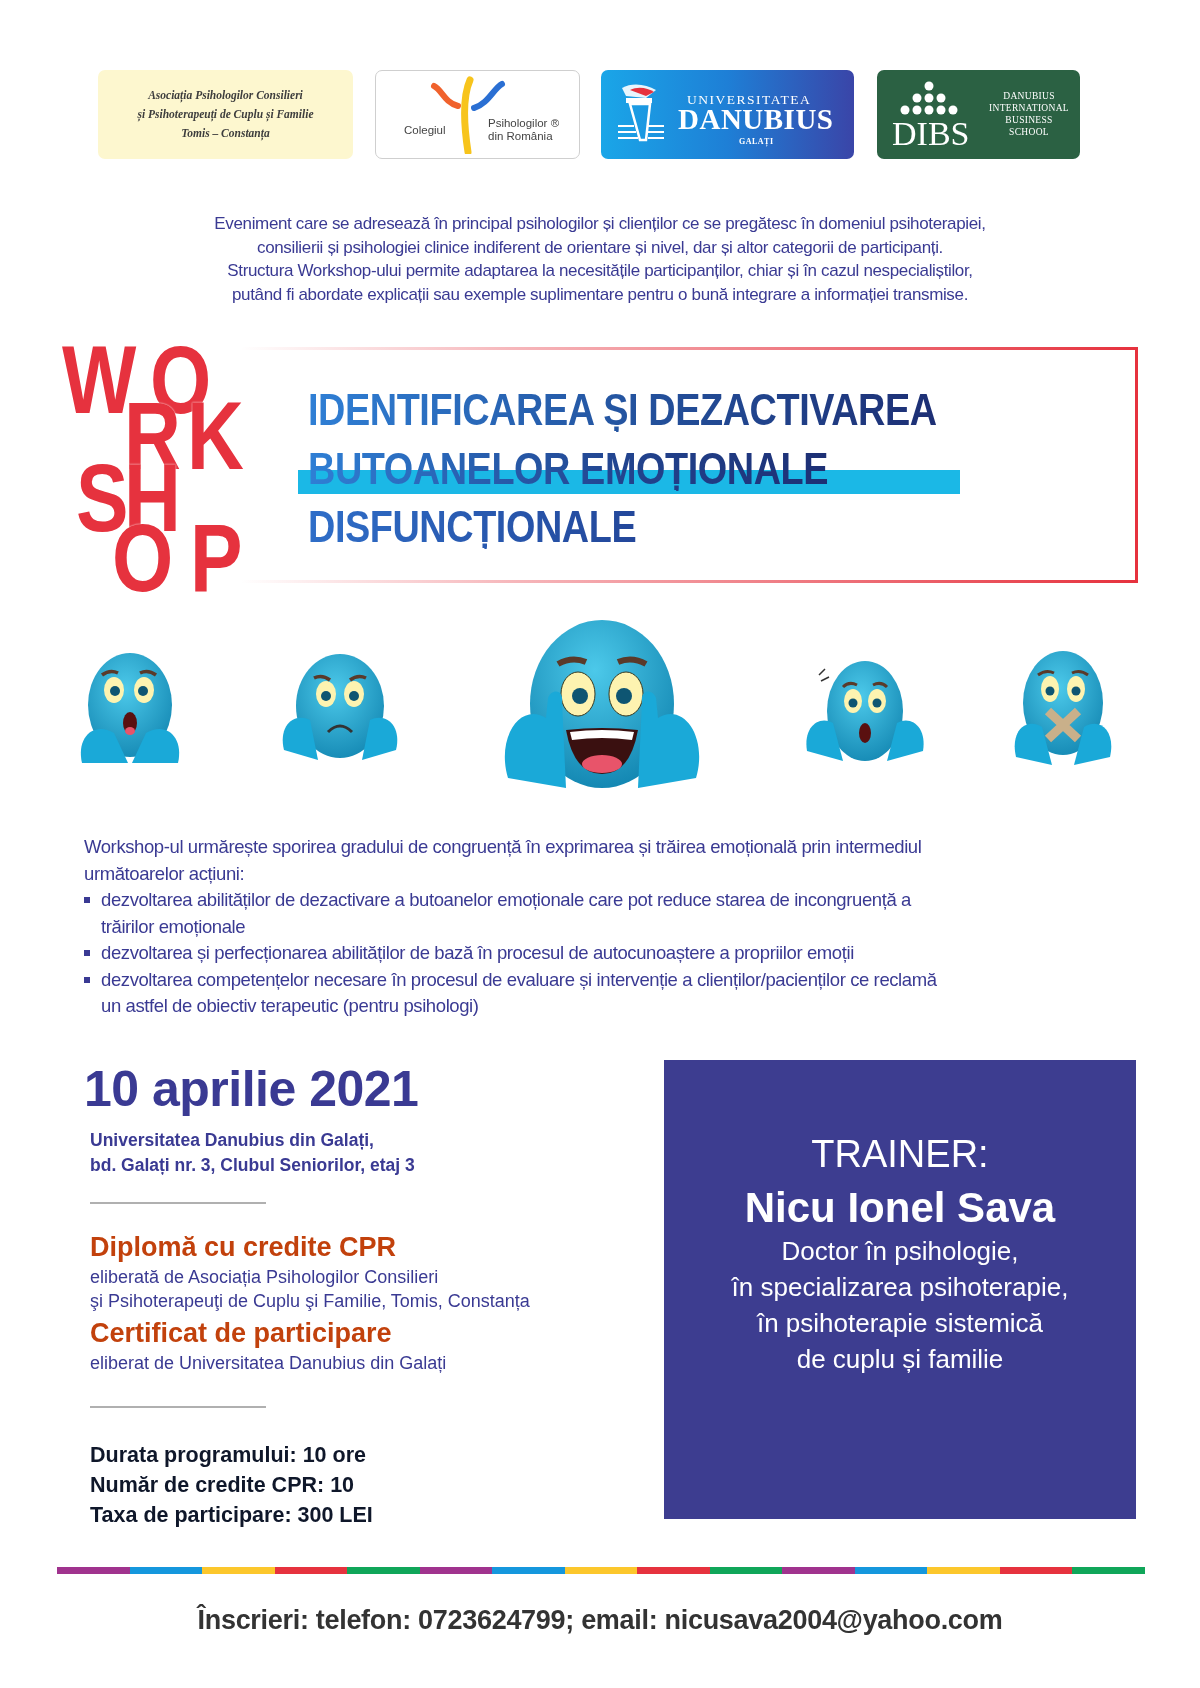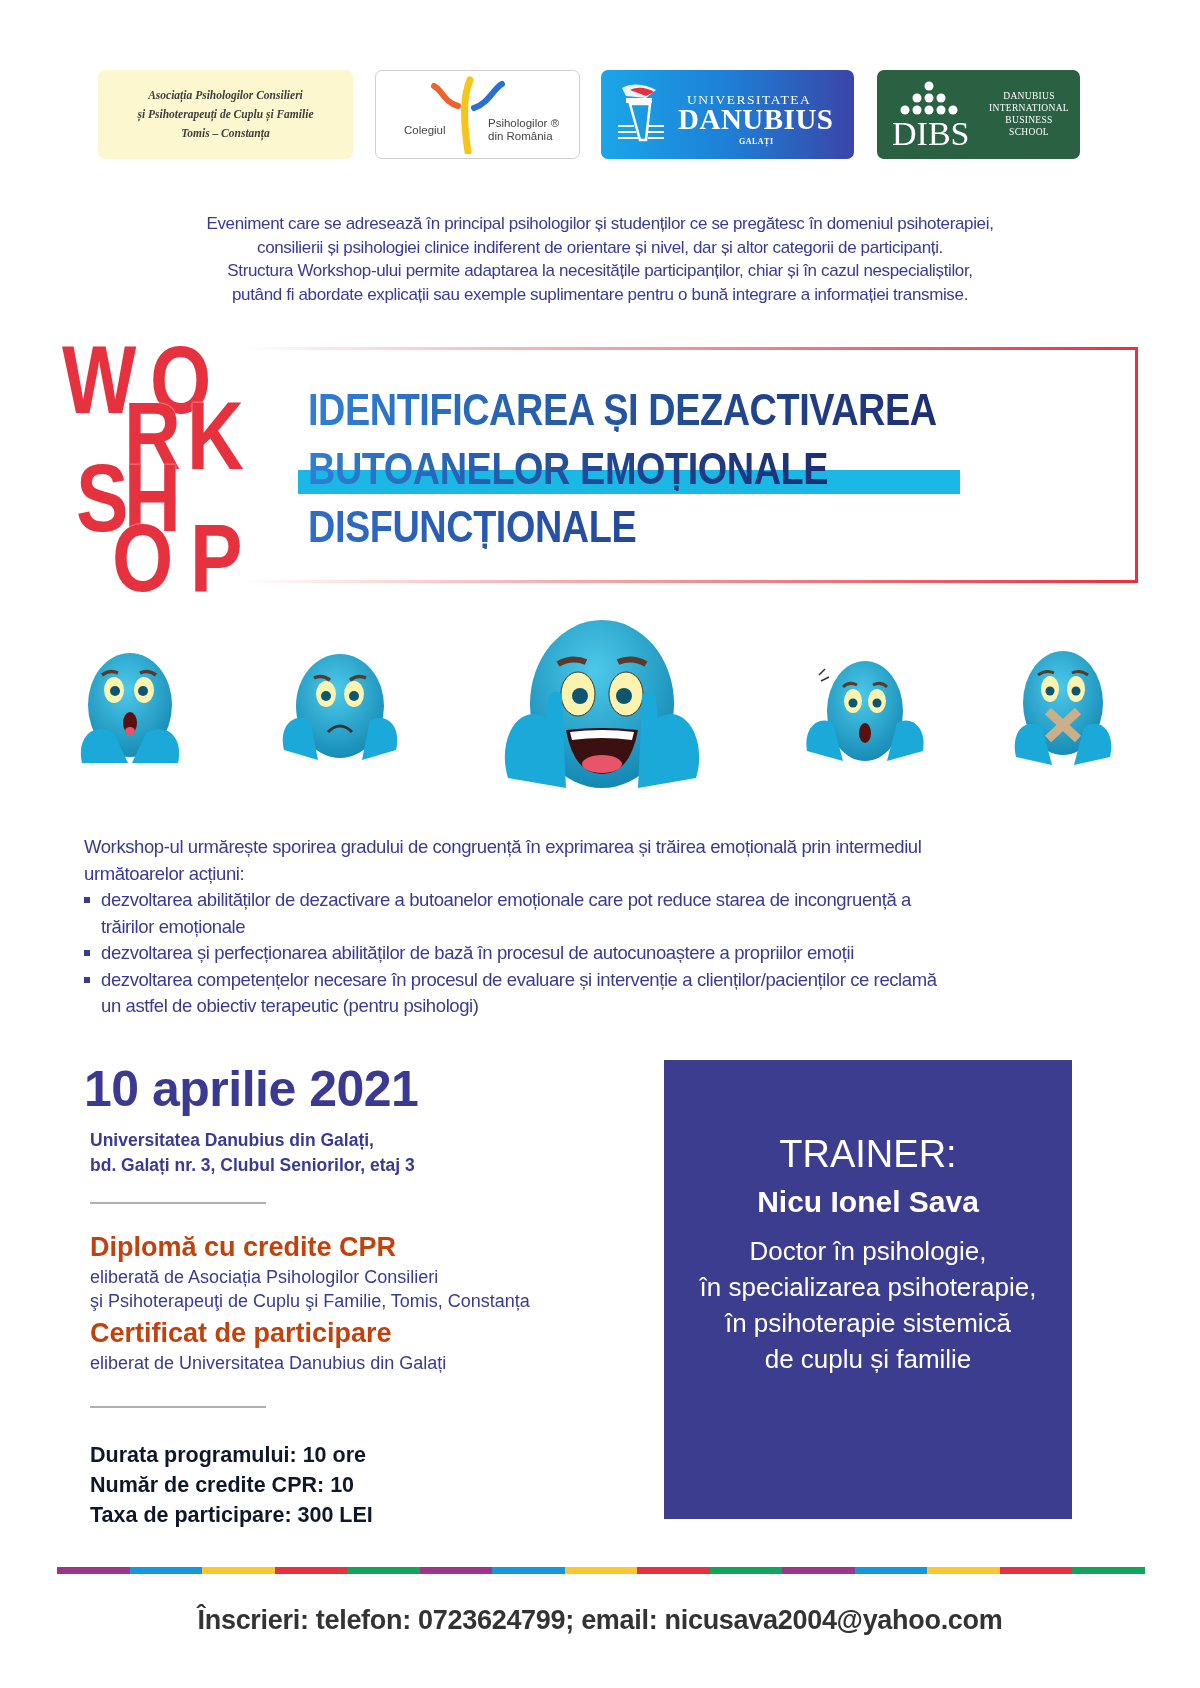--- a/index.html
+++ b/index.html
@@ -51,23 +51,23 @@
 
   
   .date { position: absolute; left: 84px; top: 1064px; font-weight: bold; font-size: 50px; line-height: 1; color: #3a3a93; letter-spacing: -0.5px; }
   .venue { position: absolute; left: 90px; top: 1128px; font-weight: bold; font-size: 17.5px; line-height: 25px; color: #3a3a93; }
   .sep { position: absolute; left: 90px; width: 176px; height: 2px; background: #b0b0b0; }
   .cred-h { position: absolute; left: 90px; font-weight: bold; font-size: 27px; line-height: 1; color: #c2410c; }
   .cred-s { position: absolute; left: 90px; font-size: 18px; line-height: 24px; color: #3a3a93; }
   .facts { position: absolute; left: 90px; top: 1440px; font-weight: bold; font-size: 21.5px; line-height: 30px; color: #0f172a; }
 
   
-  .trainer { position: absolute; left: 664px; top: 1060px; width: 408px; height: 459px; background: #3d3d90; color: #ffffff; text-align: center; }
+  .trainer { position: absolute; left: 664px; top: 1060px; width: 472px; height: 459px; background: #3d3d90; color: #ffffff; text-align: center; }
   .trainer .lbl { position: absolute; left: 0; right: 0; top: 75px; font-size: 38px; line-height: 1; }
-  .trainer .name { position: absolute; left: 0; right: 0; top: 127px; font-weight: bold; font-size: 30px; line-height: 1; }
+  .trainer .name { position: absolute; left: 0; right: 0; top: 127px; font-weight: bold; font-size: 42px; line-height: 1; }
   .trainer .bio { position: absolute; left: 0; right: 0; top: 173px; font-size: 26px; line-height: 36px; text-align: center; }
 
   
   .stripe { position: absolute; left: 57px; top: 1567px; width: 1088px; height: 7px; display: flex; }
   .stripe div { flex: 1; height: 100%; }
   .contact { position: absolute; left: 0; right: 0; top: 1605px; text-align: center; font-weight: bold; font-size: 27px; color: #333333; letter-spacing: -0.3px; }
 </style>
 </head>
 <body>
 
@@ -120,21 +120,21 @@
   <span class="d1">DIBS</span>
   <div class="d2">
     <div>DANUBIUS</div>
     <div>INTERNATIONAL</div>
     <div>BUSINESS</div>
     <div>SCHOOL</div>
   </div>
 </div>
 
 <div class="intro">
-  <span>Eveniment care se adresează în principal psihologilor și studenților ce se pregătesc în domeniul psihoterapiei,</span>
+  <span>Eveniment care se adresează în principal psihologilor și clienților ce se pregătesc în domeniul psihoterapiei,</span>
   <span>consilierii și psihologiei clinice indiferent de orientare și nivel, dar și altor categorii de participanți.</span>
   <span>Structura Workshop-ului permite adaptarea la necesitățile participanților, chiar și în cazul nespecialiștilor,</span>
   <span>putând fi abordate explicații sau exemple suplimentare pentru o bună integrare a informației transmise.</span>
 </div>
 
 <div class="frame">
   <div class="top"></div>
   <div class="bottom"></div>
 </div>
 

